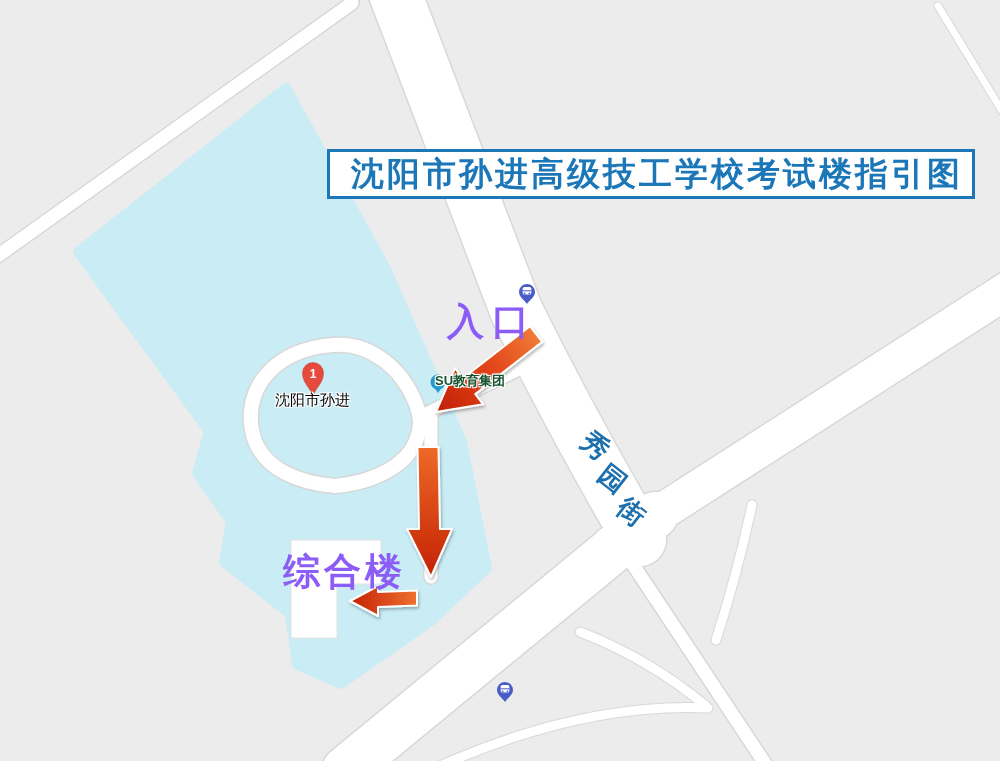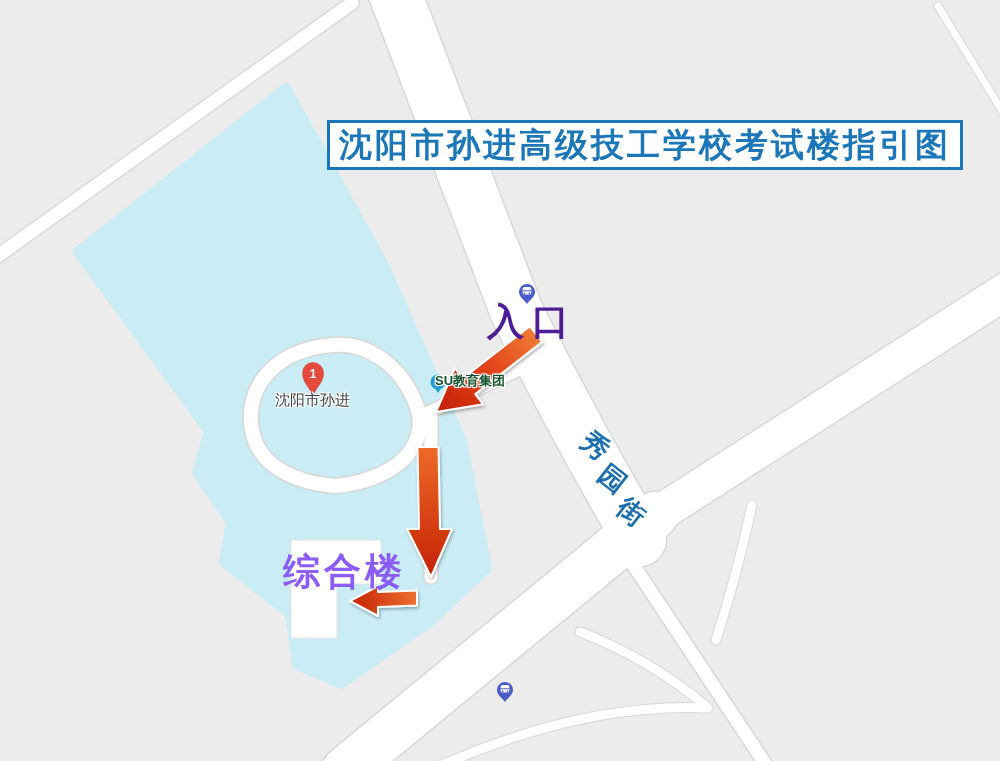--- a/index.html
+++ b/index.html
@@ -3,40 +3,40 @@
 <meta charset="utf-8">
 <style>
   html,body{margin:0;padding:0;background:#dcdcdc;}
   .stage{
     position:relative;width:1000px;height:761px;overflow:hidden;
     background:#ececec;font-family:"Liberation Sans", sans-serif;
   }
   .stage svg{position:absolute;left:0;top:0;}
   .lbl{position:absolute;white-space:nowrap;}
   .title-box{
-    left:327px;top:120px;height:38px;
+    left:327px;top:149px;height:38px;
     border:3px solid #1b77b7;background:#ffffff;color:#1b77b7;
     font-size:33px;font-weight:bold;letter-spacing:3px;
-    padding:2px 9px 4px 9px;line-height:40px;
+    padding:2px 9px 4px 21px;line-height:40px;
   }
   .entrance{
     left:447px;top:297px;font-size:37px;font-weight:bold;
-    color:#4c1d95;letter-spacing:8px;margin-left:40px;
+    color:#8b5cf6;letter-spacing:8px;
   }
   .building-label{
     left:283px;top:547px;font-size:37px;font-weight:bold;
     color:#8b5cf6;letter-spacing:4px;
   }
   .halo{
     text-shadow:-1px -1px 0 #fff,1px -1px 0 #fff,-1px 1px 0 #fff,
                  1px 1px 0 #fff,0 0 3px #fff;
   }
   .school-name{
     left:230px;top:390px;width:165px;text-align:center;
-    font-size:15px;line-height:20px;color:#404040;
+    font-size:15px;line-height:20px;color:#000000;
   }
   .poi-label{
     left:435px;top:372px;font-size:13px;font-weight:600;color:#14532d;
   }
   .street-char{
     font-size:27px;font-weight:bold;color:#1d6fad;
     transform:rotate(38deg);transform-origin:center;
   }
   .sc-0{left:582px;top:428px;}
   .sc-1{left:599px;top:461px;}

